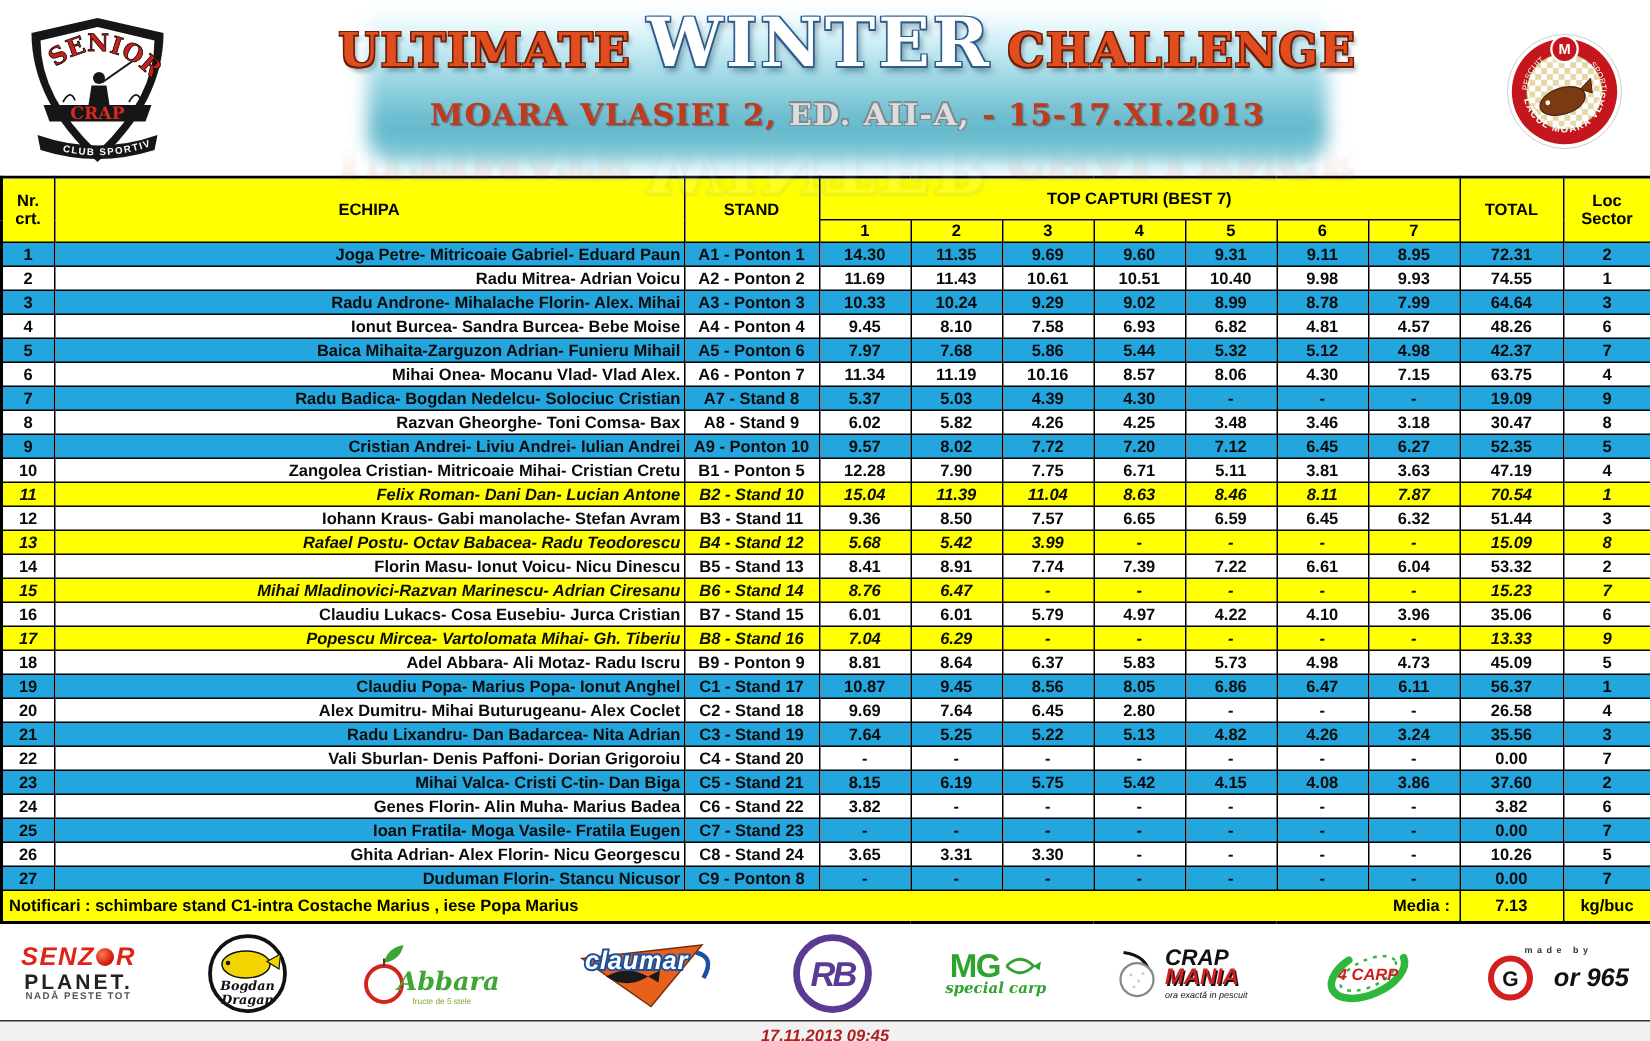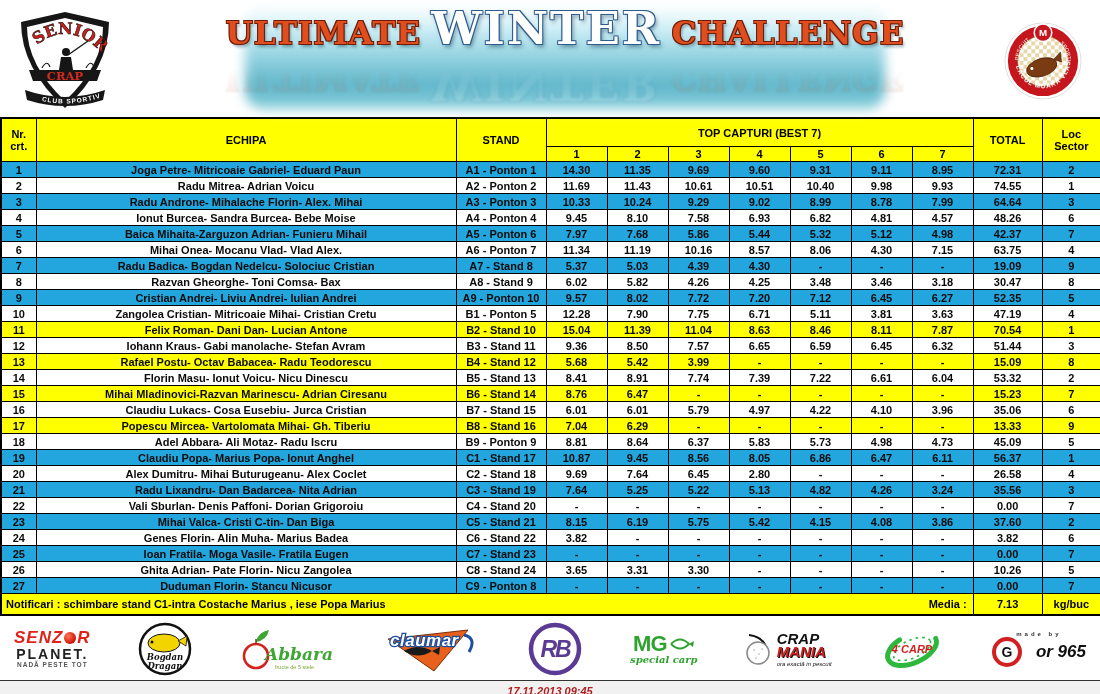--- a/index.html
+++ b/index.html
@@ -30,24 +30,24 @@
     mask-image:linear-gradient(0deg,transparent 35%,#000 95%);}
 
   
   table.results{border-collapse:collapse;table-layout:fixed;width:1100px;border:2px solid #000;}
   table.results th,table.results td{border:1px solid #000;padding:0 2px;overflow:hidden;white-space:nowrap;}
   table.results th{background:#FFFF00;font-weight:700;font-size:11px;color:#000;text-align:center;}
   thead tr.h1 th{height:27px;}
   thead tr.h2 th{height:14px;font-size:11px;}
   th.h-top{font-size:12px;}
   tbody td{height:15px;font-size:11px;font-weight:700;color:#0b0b0b;text-align:center;line-height:14px;}
-  td.echipa{text-align:center;padding-left:4px;}
+  td.echipa{text-align:right;padding-left:4px;}
   tr.hl-white td{background:#fff;}
   tr.hl-blue td{background:#23A5DD;}
-  tr.hl-yellow td{background:#FFFF00;}
+  tr.hl-yellow td{background:#FFFF00;font-style:italic;}
   tfoot tr.notif td{background:#FFFF00;height:20px;font-size:11px;font-weight:700;}
   .notif-cell{display:flex;justify-content:space-between;align-items:center;text-align:center;}
   .notif-text{padding-left:2px;}
   .media-label{padding-right:4px;}
   td.media-value,td.media-unit{text-align:center;}
 
   
   .sponsors{height:62px;display:flex;align-items:center;justify-content:space-between;padding:2px 14px 0 14px;}
   .sp{display:flex;flex-direction:column;align-items:center;justify-content:center;line-height:1.05;}
   .sz1{font-style:italic;font-weight:800;font-size:17px;color:#E02318;letter-spacing:1px;text-align:center;}
@@ -105,20 +105,25 @@
       </text>
     </svg>
 
     <div class="title-zone">
       <div class="title-bg"></div>
       <div class="title-text main">
         <div class="line1">
           <span class="t-red">ULTIMATE</span>
           <span class="t-white">WINTER</span>
           <span class="t-red">CHALLENGE</span>
+        </div>
+        <div class="line2">
+          <span class="s-red">MOARA VLASIEI 2,</span>
+          <span class="s-silver">ED. AII-A,</span>
+          <span class="s-red"> - 15-17.XI.2013</span>
         </div>
       </div>
       <div class="title-text reflect" aria-hidden="true">
         <div class="line1">
           <span class="t-red">ULTIMATE</span>
           <span class="t-white">WINTER</span>
           <span class="t-red">CHALLENGE</span>
         </div>
       </div>
     </div>
@@ -535,21 +540,21 @@
       <td>-</td>
       <td>-</td>
       <td>-</td>
       <td>-</td>
       <td>-</td>
       <td class="total">0.00</td>
       <td class="loc">7</td>
     </tr>
         <tr class="hl-white">
       <td class="nr">26</td>
-      <td class="echipa">Ghita Adrian- Pate Florin- Nicu Zangolea</td>
+      <td class="echipa">Ghita Adrian- Alex Florin- Nicu Georgescu</td>
       <td class="stand">C8 - Stand 24</td>
       <td>3.65</td>
       <td>3.31</td>
       <td>3.30</td>
       <td>-</td>
       <td>-</td>
       <td>-</td>
       <td>-</td>
       <td class="total">10.26</td>
       <td class="loc">5</td>

